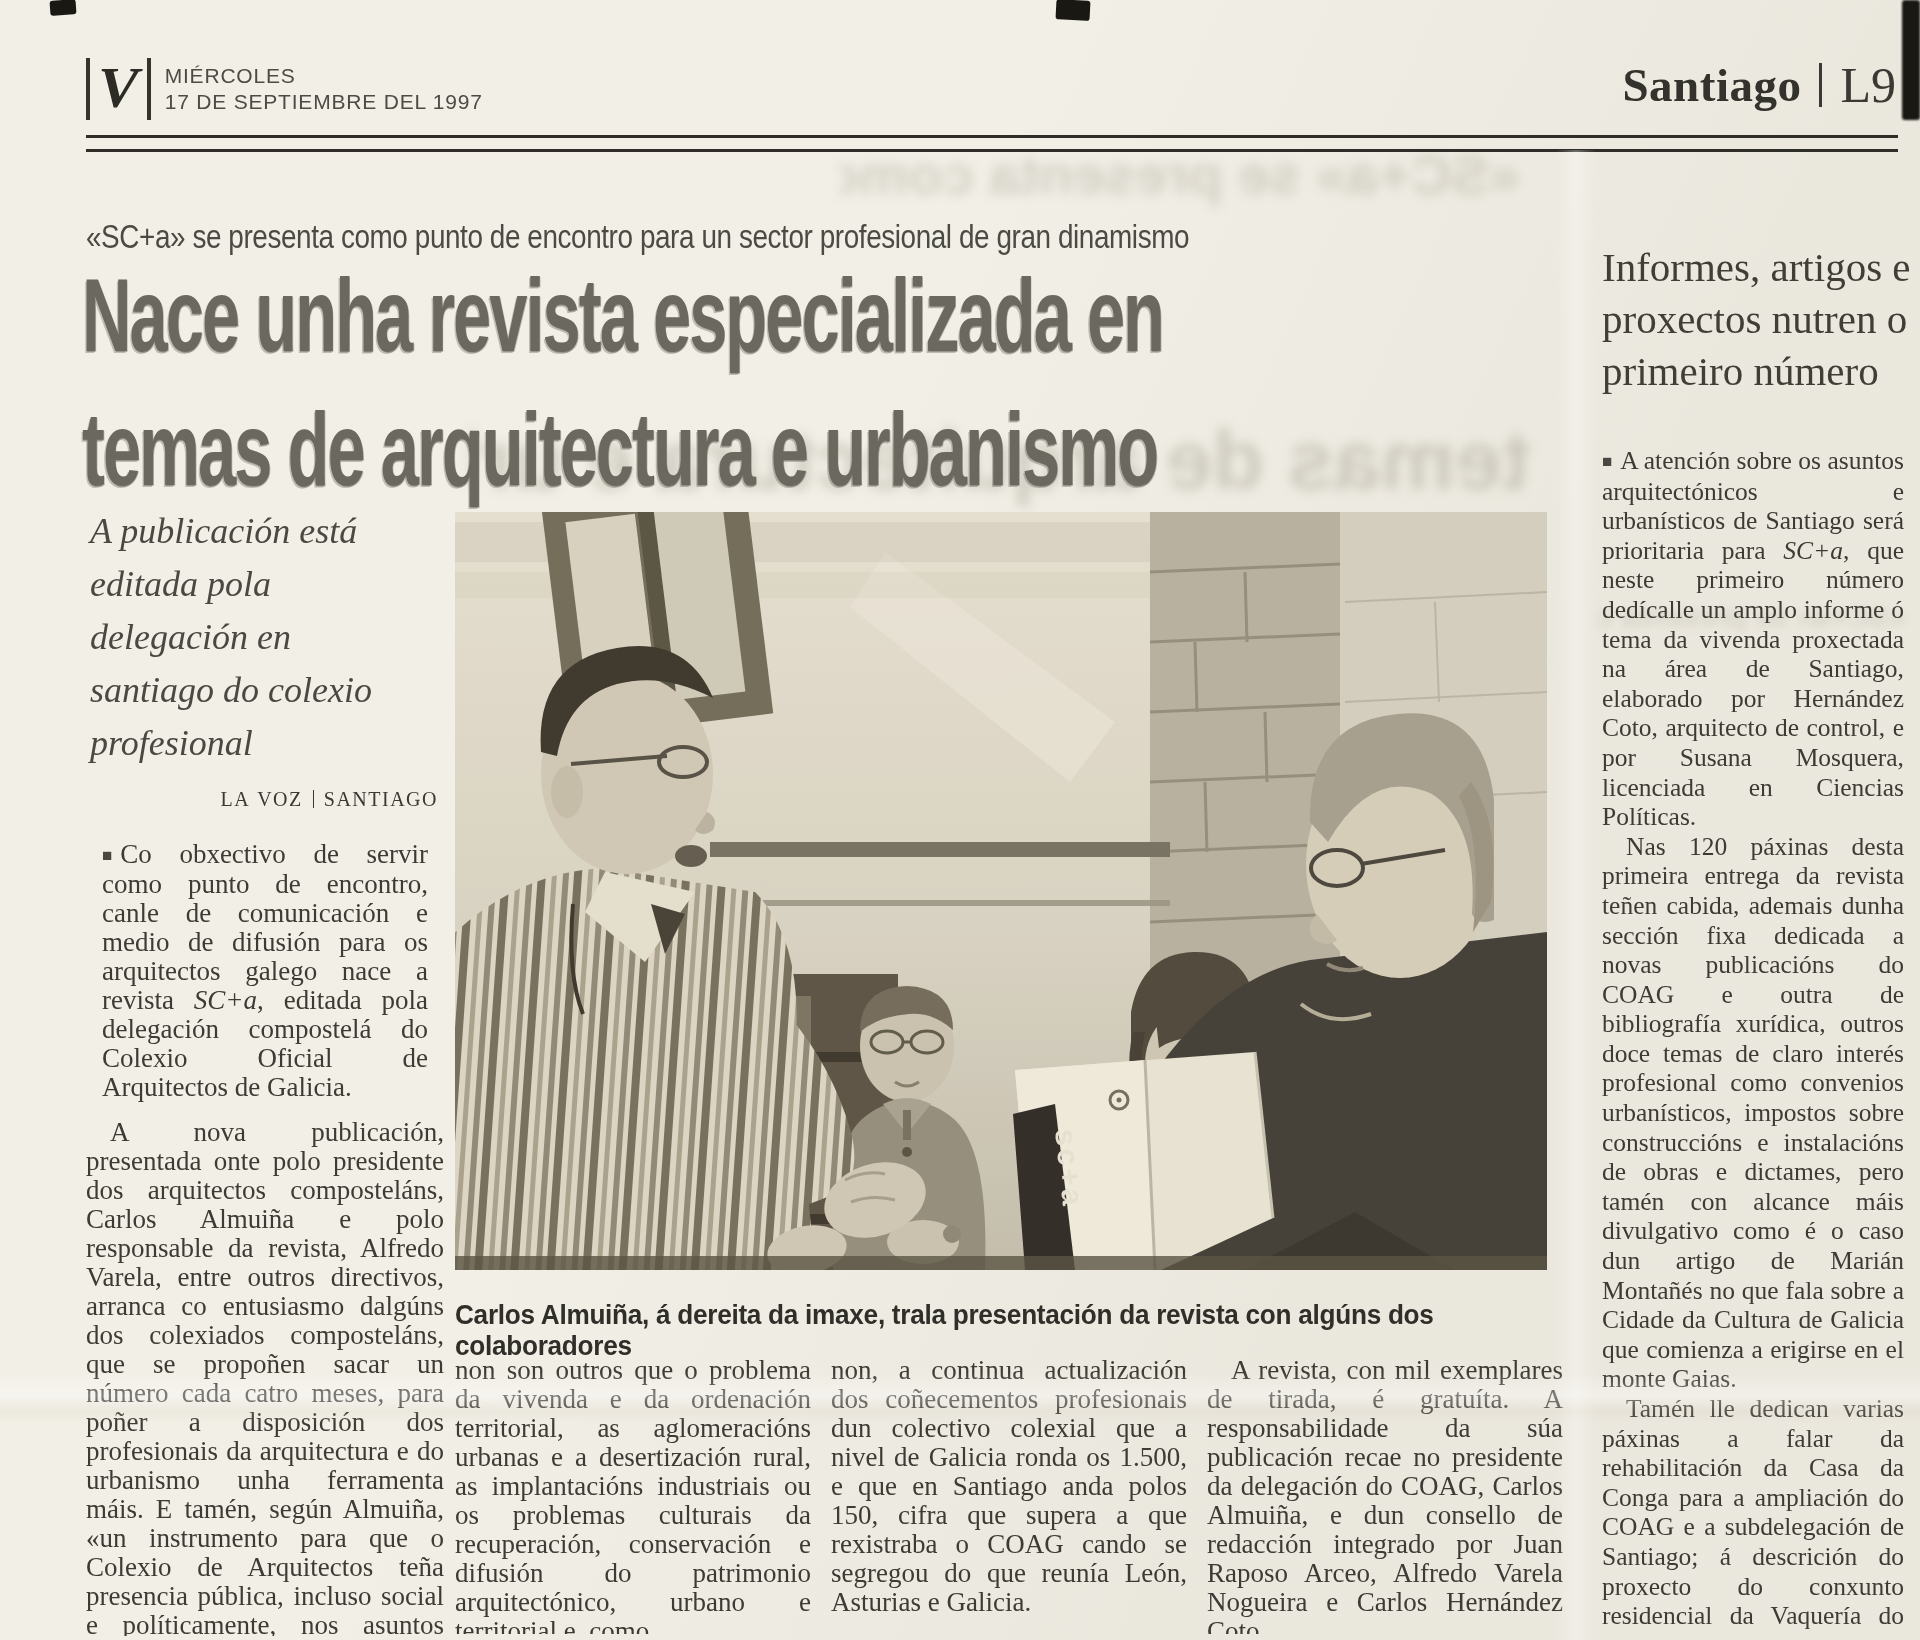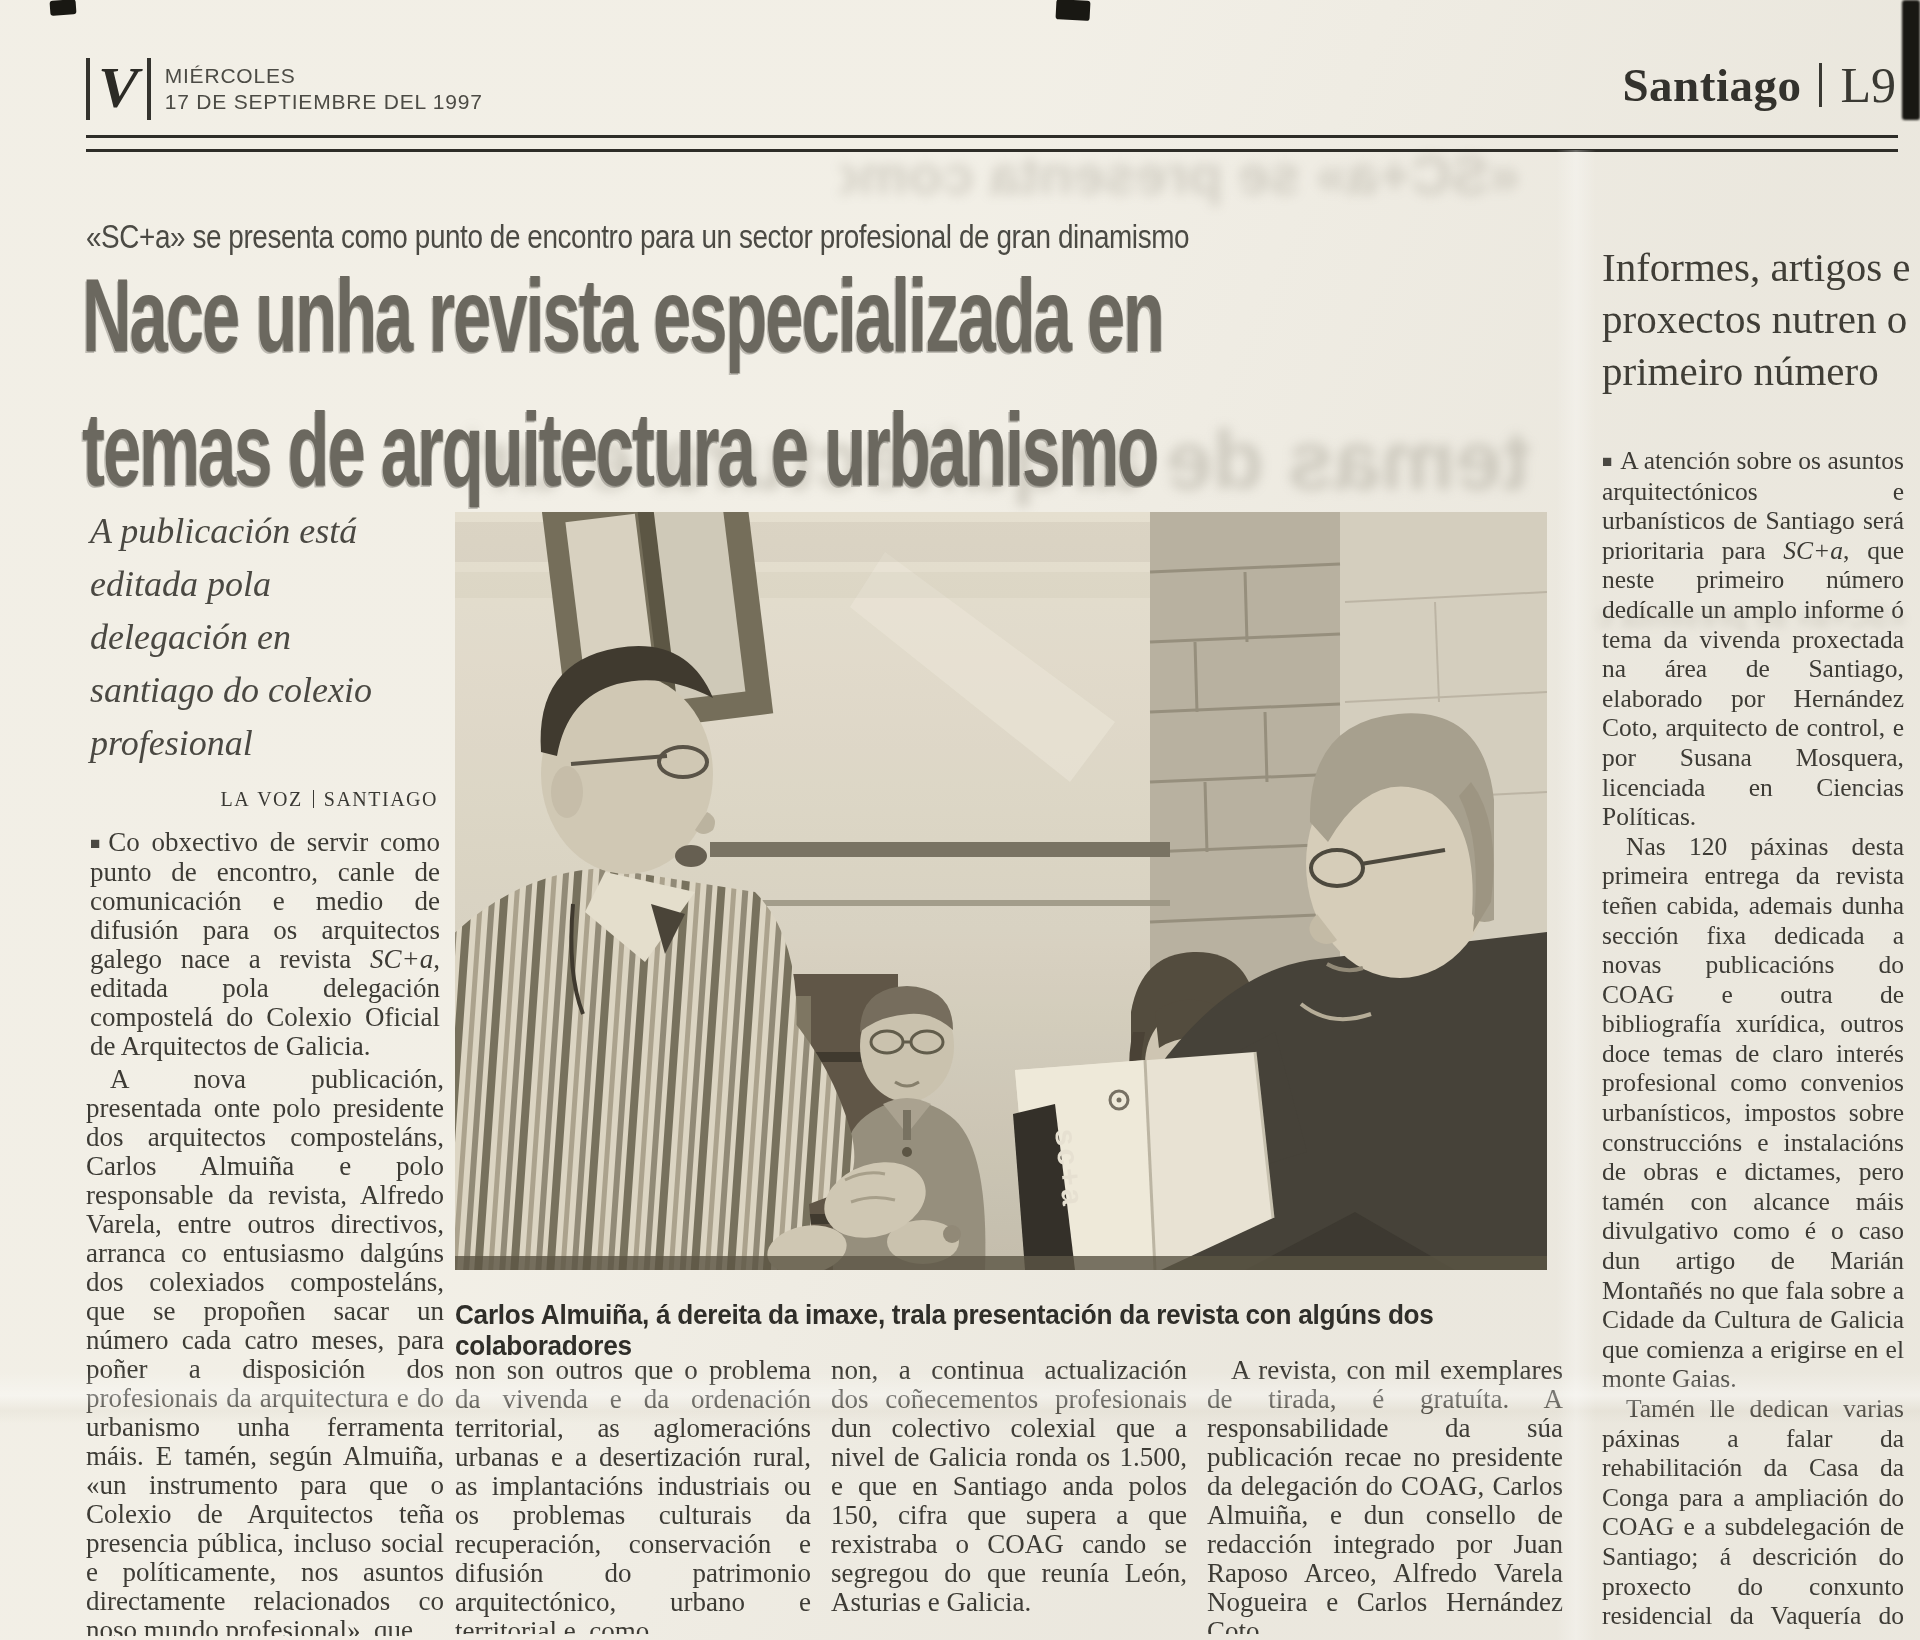--- a/index.html
+++ b/index.html
@@ -117,21 +117,21 @@
   <div class="abs headline">
     <div>Nace unha revista especializada en</div>
     <div>temas de arquitectura e urbanismo</div>
   </div>
   <div class="abs standfirst">A publicación está editada pola delegación en santiago do colexio profesional</div>
 
   <div class="abs byline">
     <span>LA VOZ</span><span class="divider"></span><span>SANTIAGO</span>
   </div>
   <div class="abs bodytext col-main">
-    <p style="margin:4px;"><span class="bullet">■</span><span>Co obxectivo de servir como punto de encontro, canle de comunicación e medio de difusión para os arquitectos galego nace a revista </span><span class="mag-title">SC+a</span><span>, editada pola delegación compostelá do Colexio Oficial de Arquitectos de Galicia.</span></p>
+    <p style="margin:16px;"><span class="bullet">■</span><span>Co obxectivo de servir como punto de encontro, canle de comunicación e medio de difusión para os arquitectos galego nace a revista </span><span class="mag-title">SC+a</span><span>, editada pola delegación compostelá do Colexio Oficial de Arquitectos de Galicia.</span></p>
     <p class="para-indent" style="margin:0;">A nova publicación, presentada onte polo presidente dos arquitectos composteláns, Carlos Almuiña e polo responsable da revista, Alfredo Varela, entre outros directivos, arranca co entusiasmo dalgúns dos colexiados composteláns, que se propoñen sacar un número cada catro meses, para poñer a disposición dos profesionais da arquitectura e do urbanismo unha ferramenta máis. E tamén, según Almuiña, «un instrumento para que o Colexio de Arquitectos teña presencia pública, incluso social e políticamente, nos asuntos directamente relacionados co noso mundo profesional», que</p>
   </div>
 
   <div class="abs photo">
     <svg width="1092" height="758" viewBox="0 0 1092 758" xmlns="http://www.w3.org/2000/svg">
       <defs>
         <linearGradient id="wall" x1="0" y1="0" x2="0" y2="1">
           <stop offset="0" stop-color="#e7e1d2"></stop>
             <stop offset=".55" stop-color="#d9d3c3"></stop>
             <stop offset="1" stop-color="#c2bcab"></stop>

